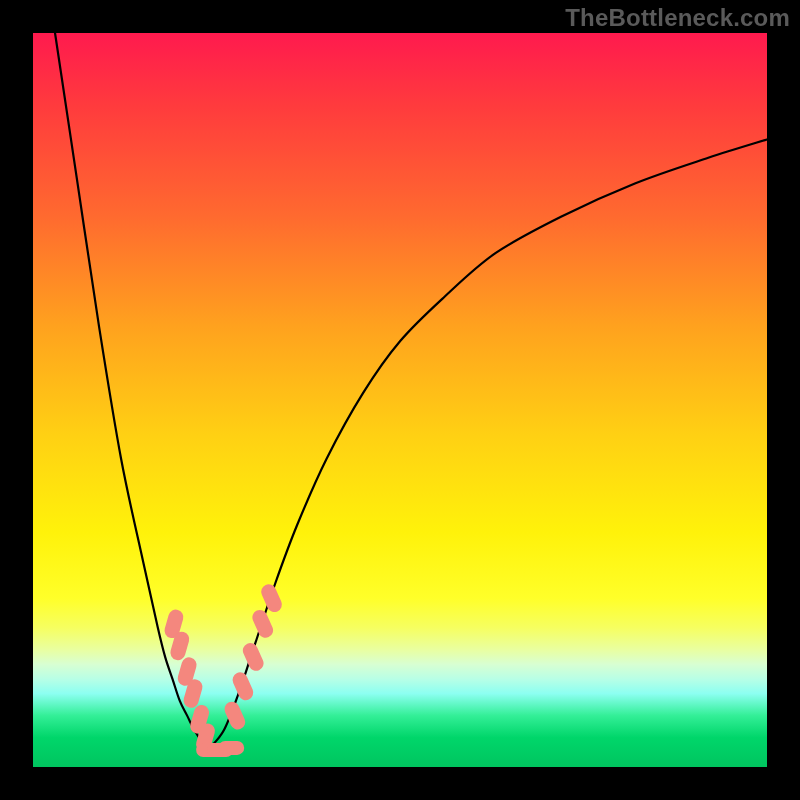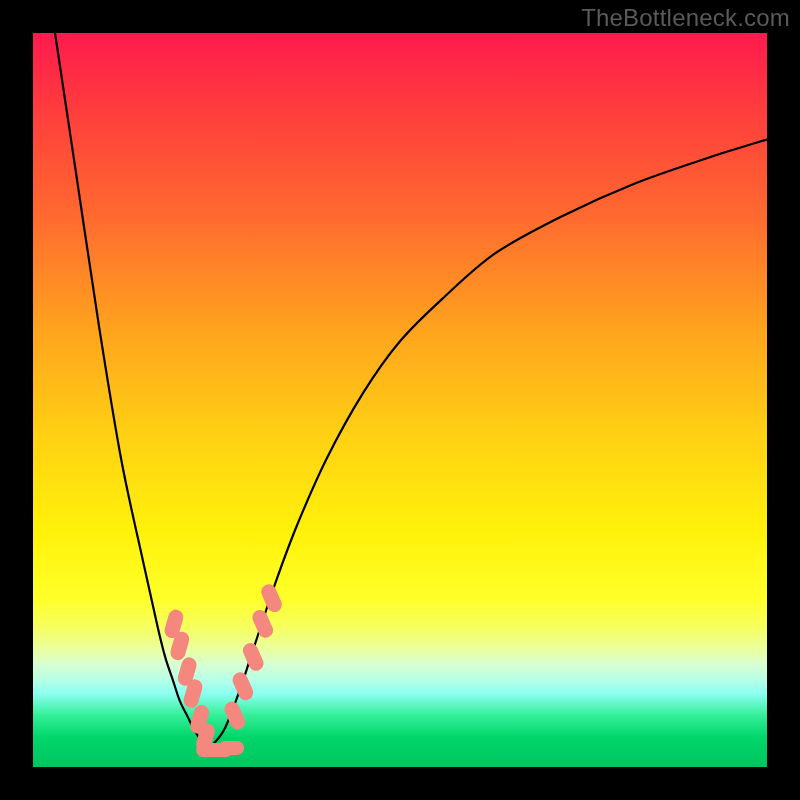--- a/index.html
+++ b/index.html
@@ -16,21 +16,21 @@
     height: 800px;
     background: #000;
   }
   .watermark {
     position: absolute;
     top: 4px;
     right: 10px;
     z-index: 50;
     color: #5a5a5a;
     font-size: 24px;
-    font-weight: 400;
+    font-weight: 700;
     letter-spacing: 0.2px;
     user-select: none;
   }
   .plot-area {
     position: absolute;
     left: 33px;
     top: 33px;
     width: 734px;
     height: 734px;
     background: linear-gradient(

